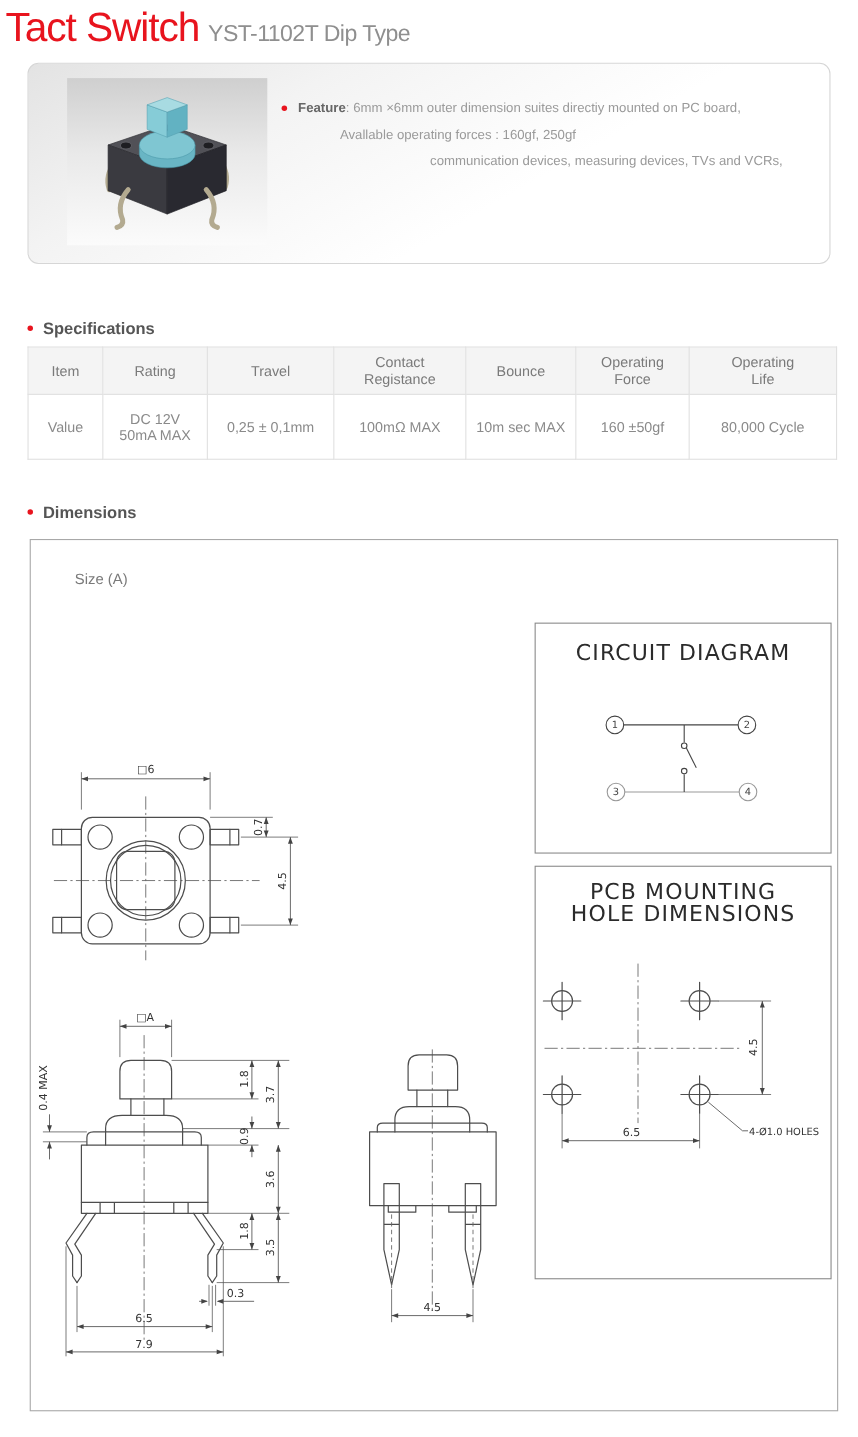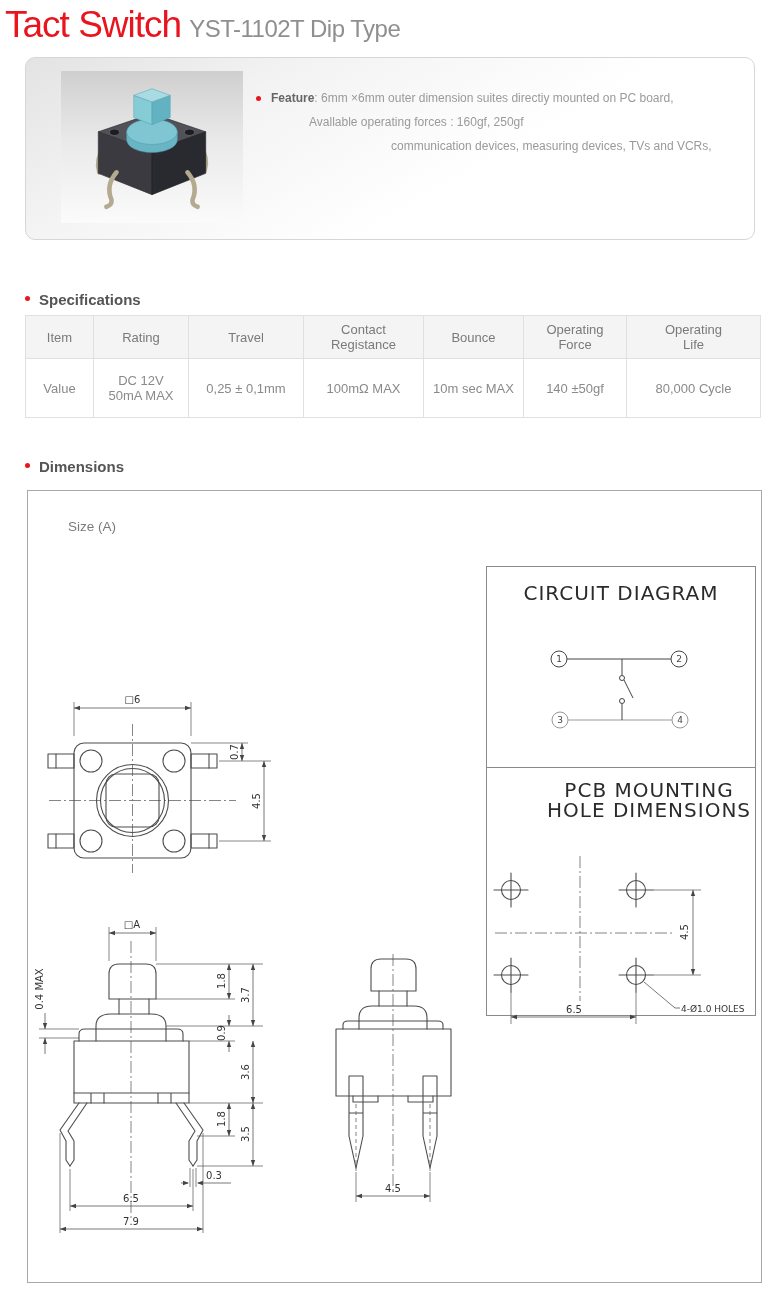--- a/index.html
+++ b/index.html
@@ -2,21 +2,21 @@
 <html><head>
 <meta charset="utf-8">
 <style>
   * { margin:0; padding:0; box-sizing:border-box; }
   body { background:#fff; font-family:"Liberation Sans", sans-serif; }
   .page { position:relative; width:780px; height:1306px; background:#fff; overflow:hidden; }
 
   
   .hdr { position:absolute; left:5px; top:4px; white-space:nowrap; }
   .hdr .t { font-size:37px; font-weight:500; color:#e8141e; letter-spacing:-1px; }
-  .hdr .s { font-size:24px; color:#8f8f8f; margin-left:8px; letter-spacing:-0.5px; }
+  .hdr .s { font-size:21px; color:#8f8f8f; margin-left:8px; letter-spacing:-0.5px; }
 
   
   .feature-box { position:absolute; left:25px; top:57px; width:730px; height:183px;
     border:1px solid #d6d6d6; border-radius:10px;
     background:linear-gradient(150deg,#e3e3e3 0%,#f3f3f3 28%,#ffffff 62%); }
   .photo { position:absolute; left:35px; top:13px; width:182px; height:152px;
     background:linear-gradient(180deg,#cfcfcf 0%,#e9e9e9 45%,#fbfbfb 100%); }
   .f-text { position:absolute; left:230px; top:28px; width:490px; font-size:12px; color:#9a9a9a; }
   .f-line { position:relative; padding-left:15px; line-height:24px; }
   .f-line .blt { position:absolute; left:0; top:10px; width:5px; height:5px; border-radius:50%; background:#e8141e; }
@@ -140,21 +140,21 @@
       <th>Operating
 Life</th>
     </tr>
     <tr>
       <td>Value</td>
       <td>DC 12V
 50mA MAX</td>
       <td>0,25 ± 0,1mm</td>
       <td>100mΩ MAX</td>
       <td>10m sec MAX</td>
-      <td>140 ±50gf</td>
+      <td>160 ±50gf</td>
       <td>80,000 Cycle</td>
     </tr>
   </tbody>
     </table>
 
   <div class="sec-h" style="left:25px; top:458px;">
     <span class="blt"></span>
     <span>Dimensions</span>
   </div>
 
@@ -311,21 +311,21 @@
         <path class="ckt-d" d="M80,42 H184"></path>
         <path class="ckt-l" d="M81,103 H185"></path>
         <path class="ckt-d" d="M135,42 V58"></path>
         <circle class="ckt-d" cx="135" cy="61" r="2.5"></circle>
         <path class="ckt-d" d="M137,63 L146,81"></path>
         <circle class="ckt-d" cx="135" cy="84" r="2.5"></circle>
         <path class="ckt-d" d="M135,87 V103"></path>
       </svg>
     </div>
 
-    <div class="sub-box" style="left:458px; top:276px; width:270px; height:249px;padding-left:28px;">
+    <div class="sub-box" style="left:458px; top:296px; width:270px; height:376px;">
       <div class="box-title" style="top:12px;">PCB MOUNTING
 HOLE DIMENSIONS</div>
       <svg style="position:absolute; left:0; top:48px;" width="268" height="245" viewBox="0 0 268 245">
         <path class="cl" d="M93,40 V185"></path>
         <path class="cl" d="M8,117 H188"></path>
         <g class="ln" stroke-width="1">
           <circle cx="24" cy="74" r="9.5"></circle>
             <path d="M7,74 H41 M24,57 V91"></path>
           <circle cx="149" cy="74" r="9.5"></circle>
             <path d="M132,74 H166 M149,57 V91"></path>

